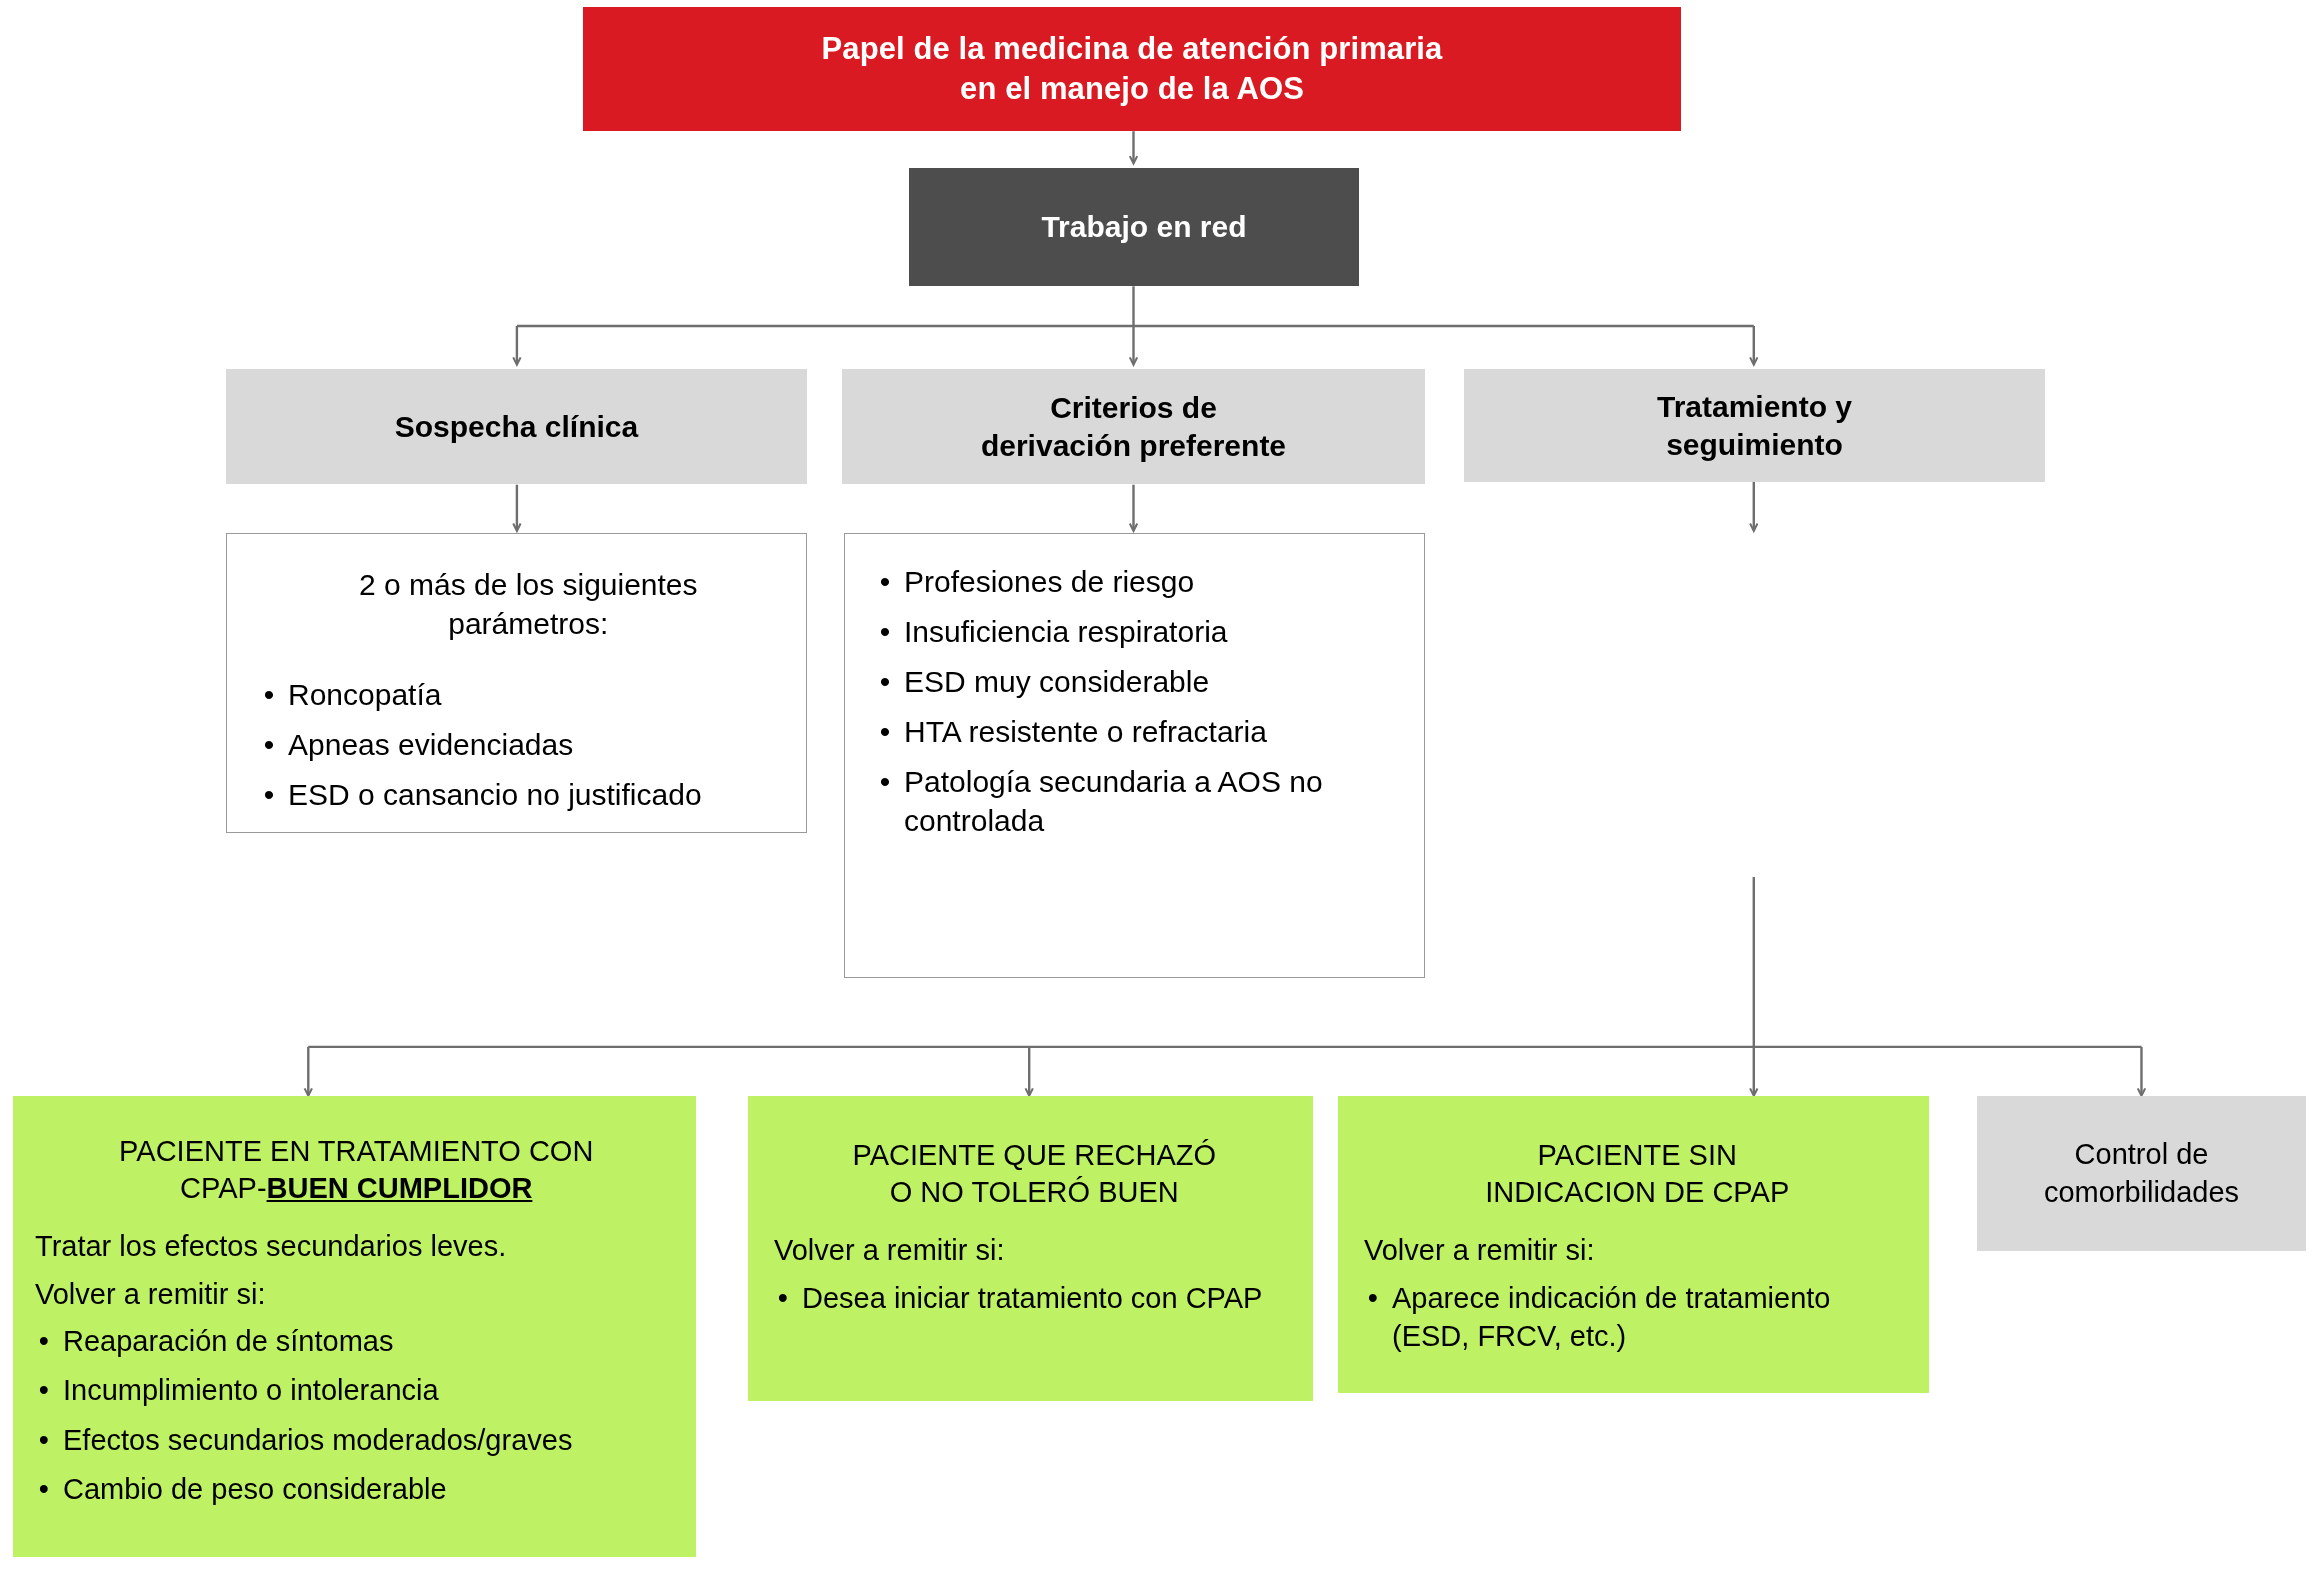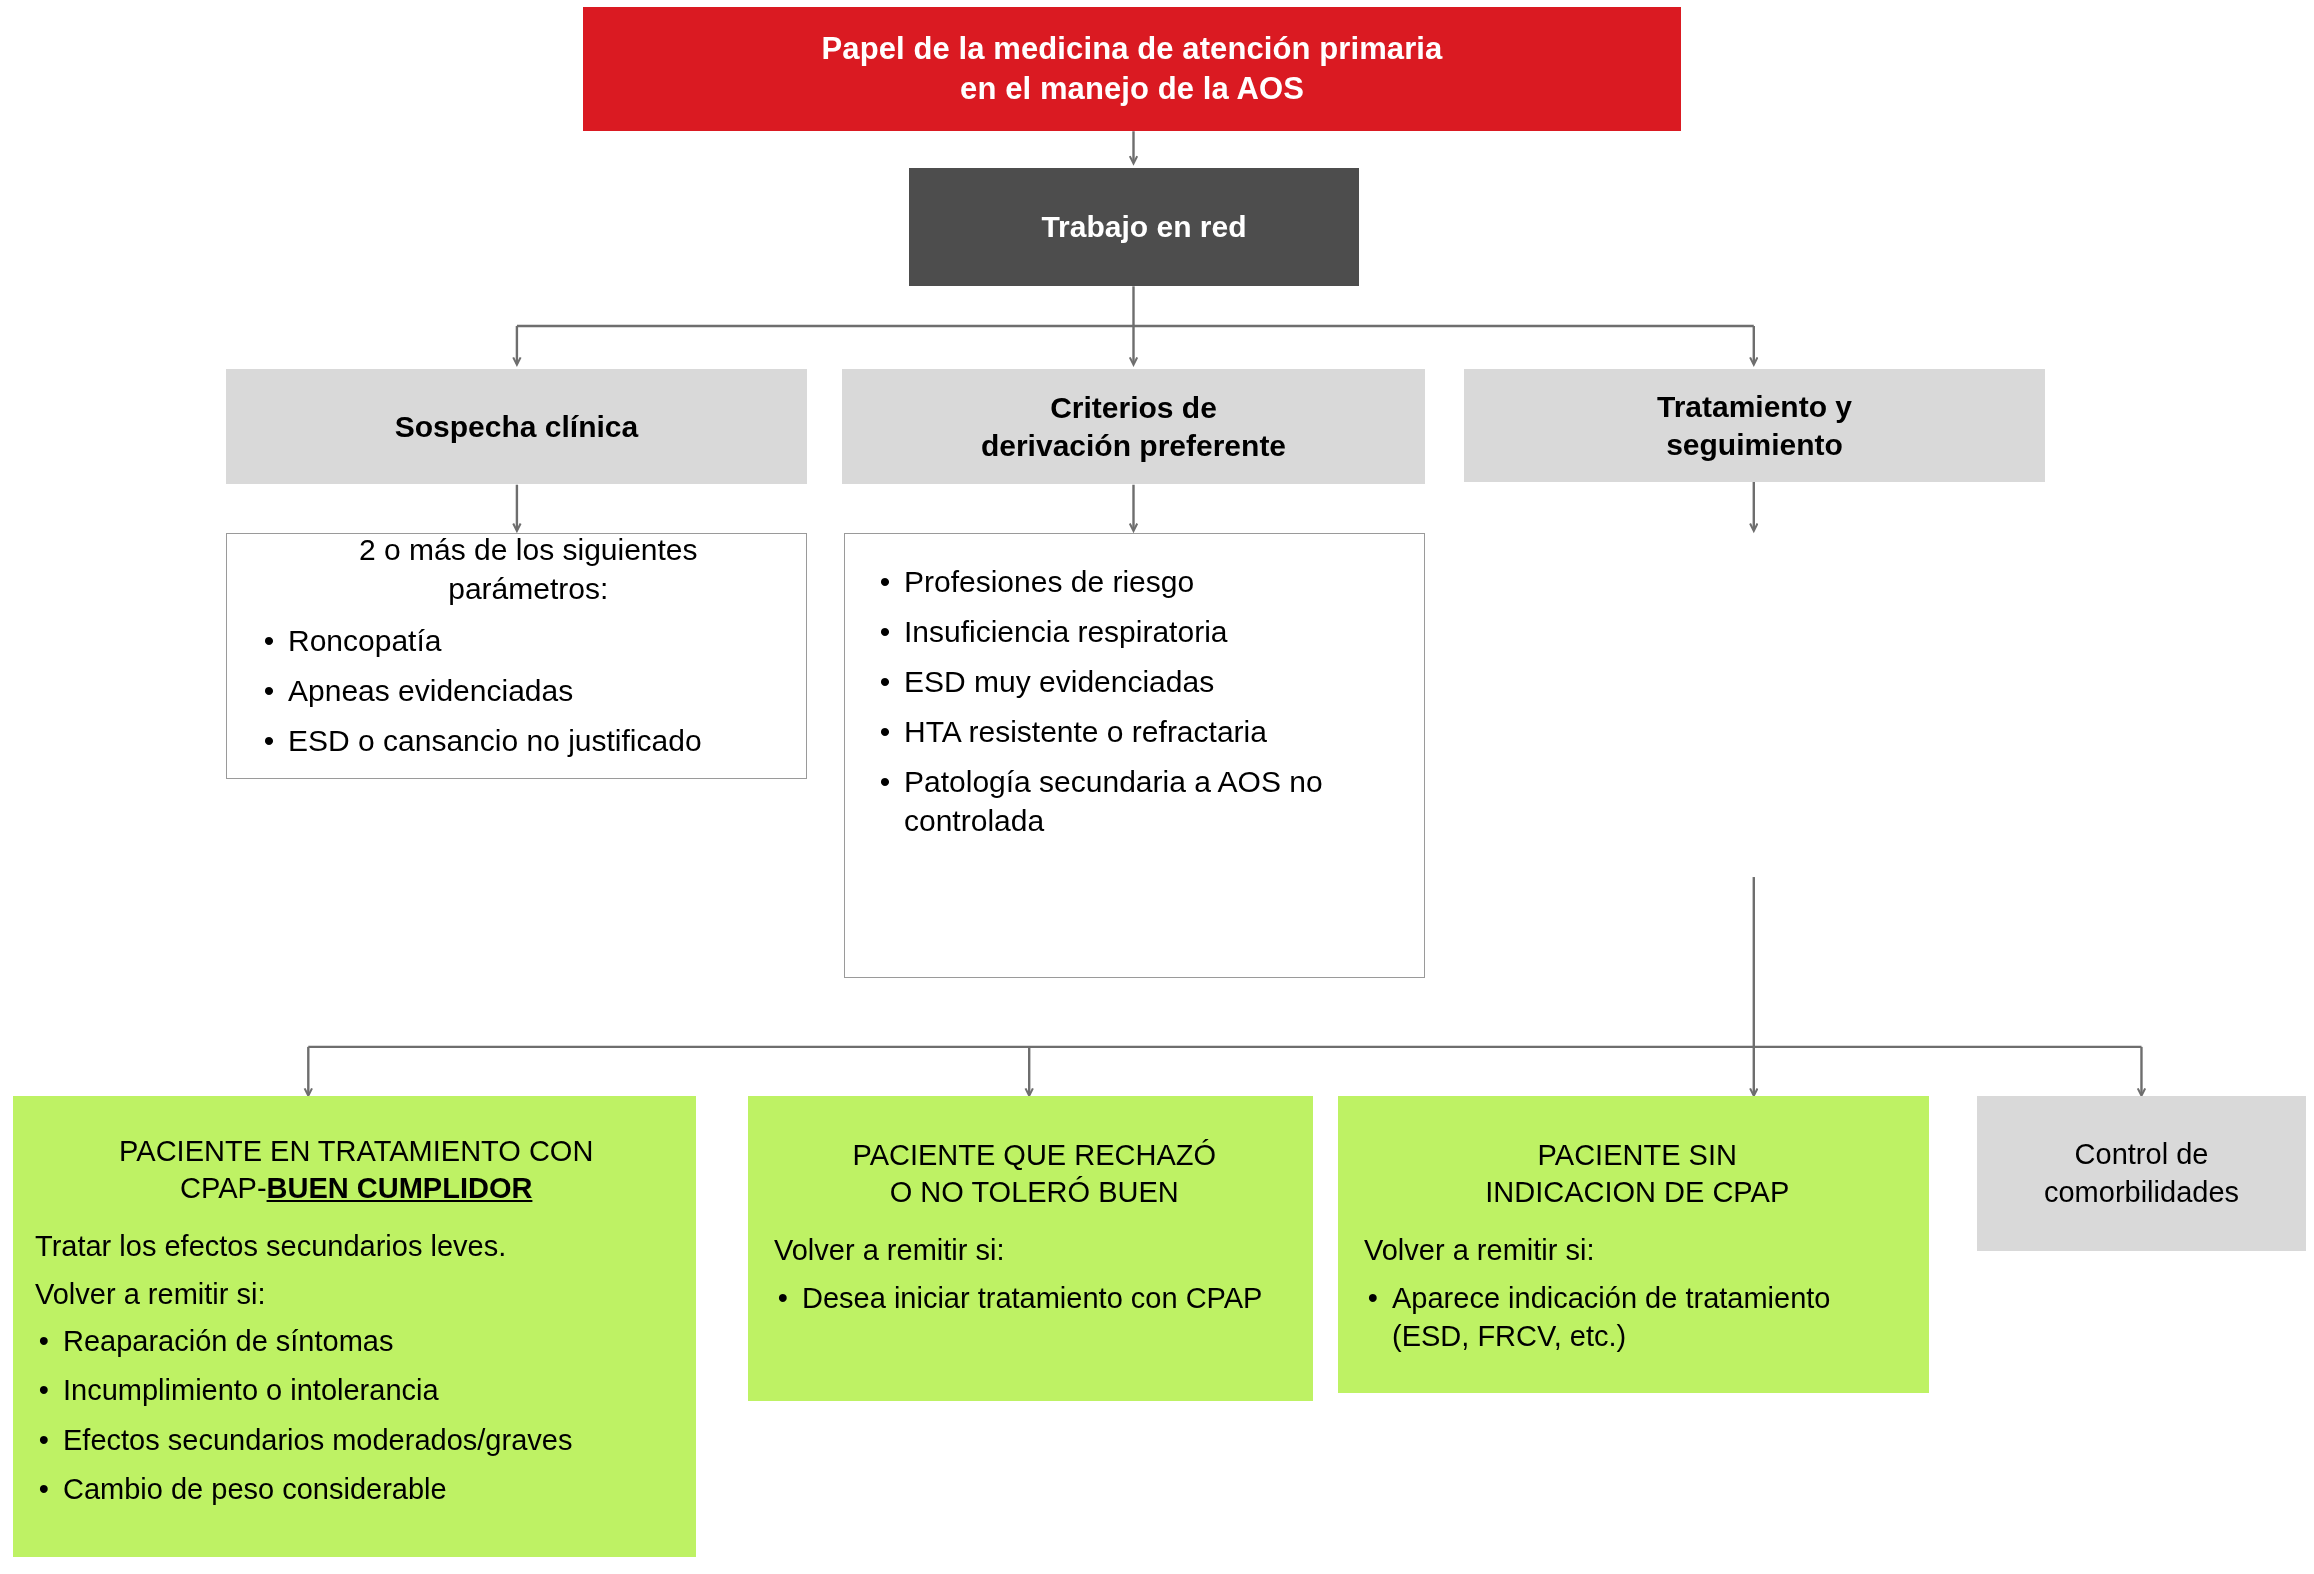--- a/index.html
+++ b/index.html
@@ -191,37 +191,37 @@
     </div>
   </div>
 
   <div class="node gray-head" style="left:1464px; top:369px; width:581px; height:113px;">
     <div class="centered-lines">
       <div>Tratamiento y</div>
       <div>seguimiento</div>
     </div>
   </div>
 
-  <div class="node white-box" style="left:226px; top:533px; width:581px; height:246px; padding:31px 26px 18.5px 33px; justify-content:flex-end;">
+  <div class="node white-box" style="left:226px; top:533px; width:581px; height:300px; padding:31px 26px 18.5px 33px; justify-content:space-between;">
     <div class="intro-para" style="padding-left:16.6px;">
       <span>2 o más de los siguientes</span>
       <span class="l2">parámetros:</span>
     </div>
     <ul class="bullets tight-list">
       <li>Roncopatía</li>
       <li>Apneas evidenciadas</li>
       <li>ESD o cansancio no justificado</li>
     </ul>
   </div>
 
   <div class="node white-box" style="left:844px; top:533px; width:581px; height:445px; padding:28px 24px 18.5px 31px; justify-content:flex-start;">
     <ul class="bullets tight-list">
       <li>Profesiones de riesgo</li>
       <li>Insuficiencia respiratoria</li>
-      <li>ESD muy evidenciadas</li>
+      <li>ESD muy considerable</li>
       <li>HTA resistente o refractaria</li>
       <li>Patología secundaria a AOS no controlada</li>
     </ul>
   </div>
 
 
   <div class="node gray-box" style="left:13px; top:1096px; width:683px; height:461px; padding:37px 18.5px 18.5px 22px;">
     <div class="box-head">
       <span>PACIENTE EN TRATAMIENTO CON</span><br>
       <span>CPAP-</span><span class="under">BUEN CUMPLIDOR</span>

